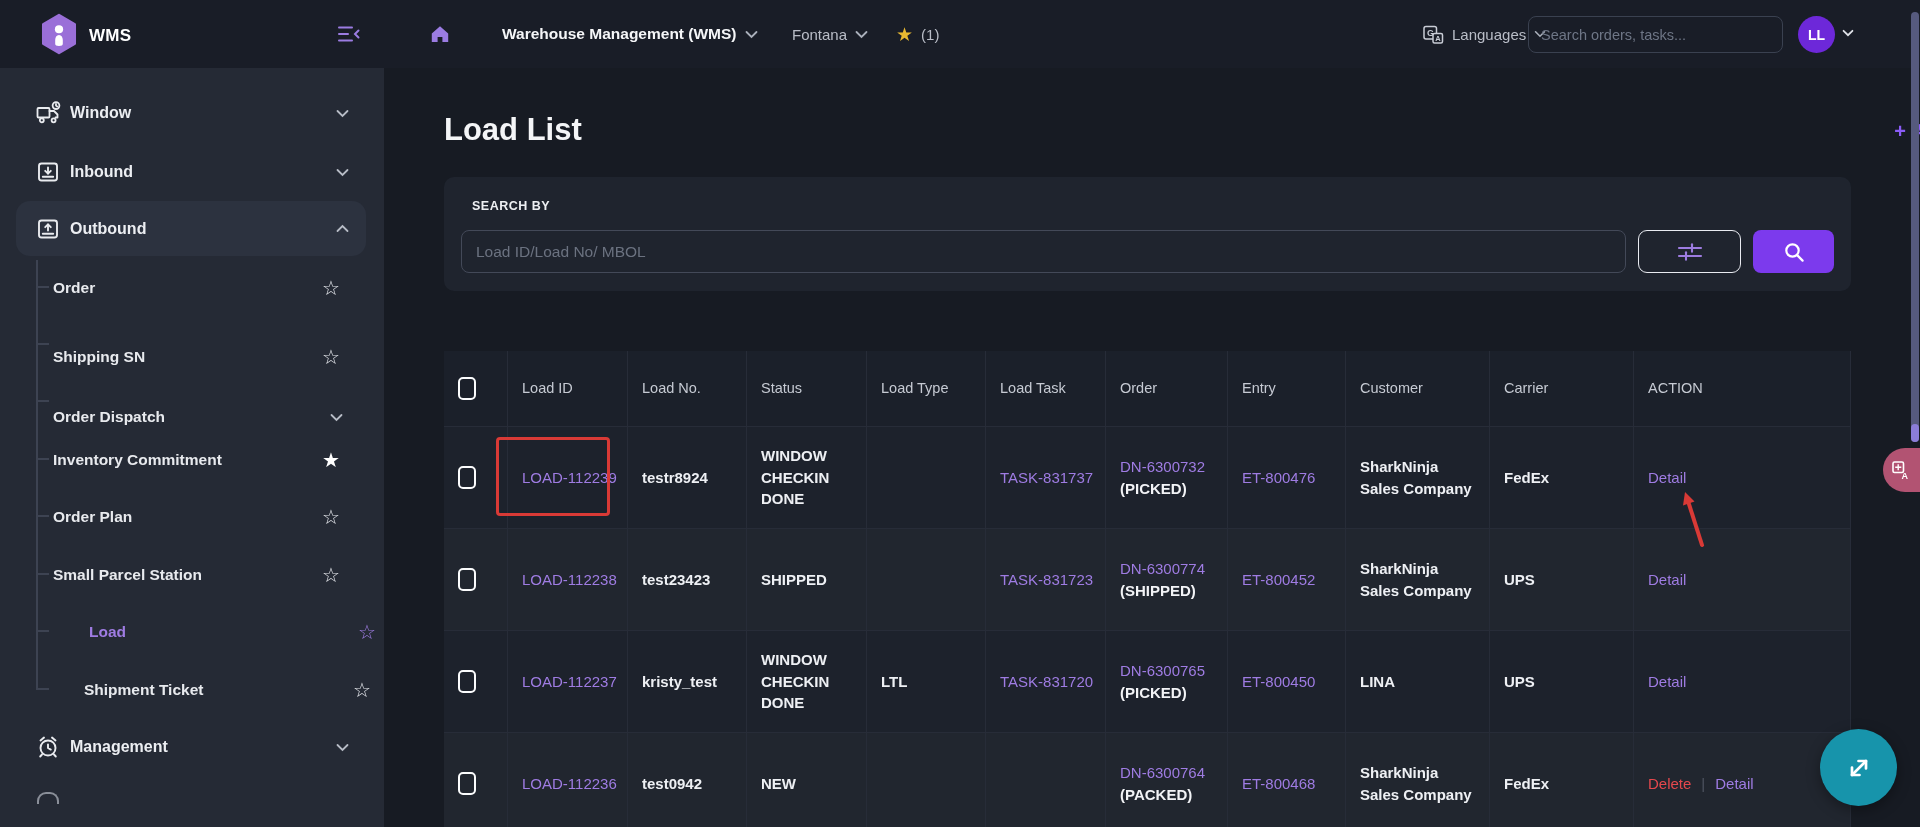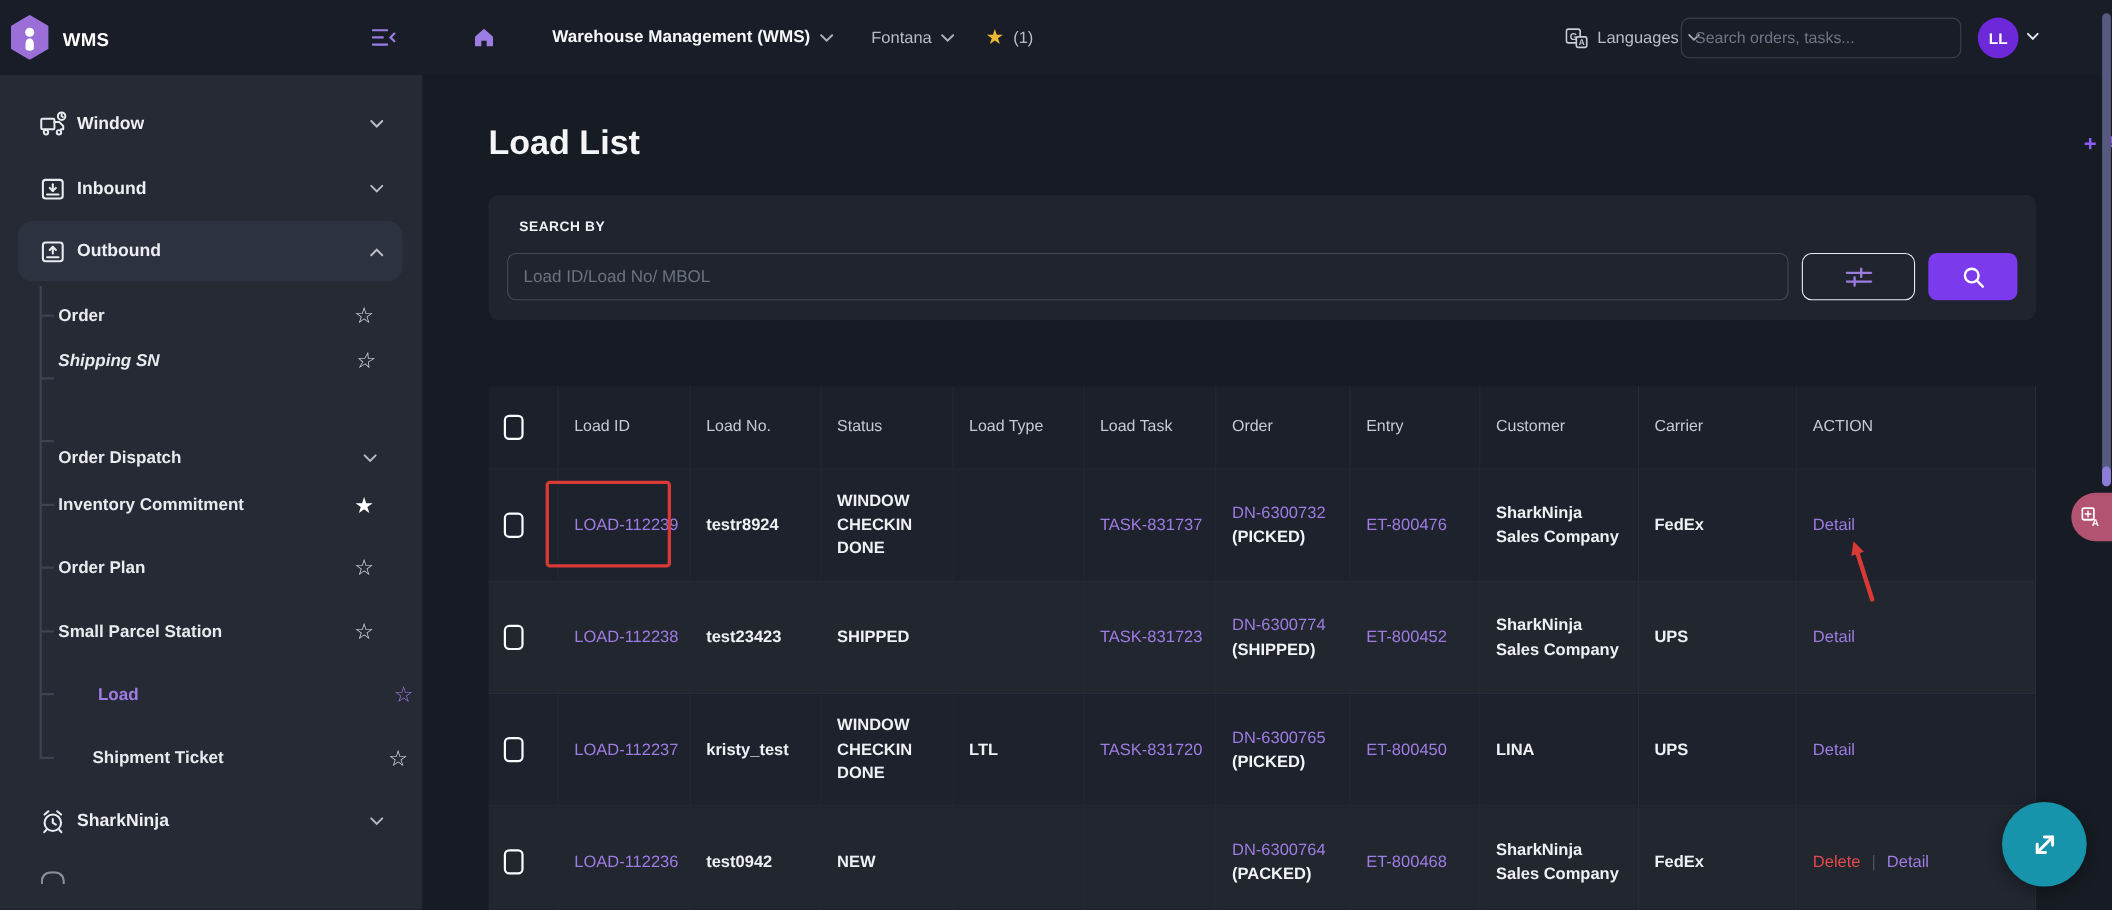--- a/index.html
+++ b/index.html
@@ -2,21 +2,21 @@
 <html><head>
 <meta charset="utf-8">
 <style>
   * { margin:0; padding:0; box-sizing:border-box; }
   html,body { width:1920px; height:827px; overflow:hidden; background:#171b23;
     font-family:"Liberation Sans", sans-serif; color:#eef0f4; }
   .stage { position:relative; width:1920px; height:827px; overflow:hidden; }
 
   
   .topbar { position:absolute; left:0; top:0; width:1920px; height:68px; background:#191d27; z-index:5; }
-  .logo-wrap { position:absolute; left:8px; top:13px; display:flex; align-items:center; gap:11px; }
+  .logo-wrap { position:absolute; left:40px; top:13px; display:flex; align-items:center; gap:11px; }
   .logo-text { font-size:17px; font-weight:700; color:#fff; letter-spacing:.3px; }
   .tb-icon-btn { position:absolute; top:0; height:68px; display:flex; align-items:center; cursor:pointer; }
   .tb-group { position:absolute; top:0; height:68px; display:flex; align-items:center; gap:8px; cursor:pointer; }
   .tb-title { font-size:15.5px; font-weight:700; color:#f5f6f8; }
   .tb-grey { font-size:15px; color:#b9bdc7; }
   .chev { color:#aab0bb; display:inline-flex; }
   .star-top { font-size:19px; color:#e8b931; line-height:1; }
   .tb-search { position:absolute; left:1528px; top:16px; width:255px; height:37px; border:1px solid #3a4150;
     border-radius:8px; background:transparent; color:#dfe2e8; font-size:14.5px; padding:0 12px;
     font-family:"Liberation Sans", sans-serif; }
@@ -242,21 +242,21 @@
     <div class="tree-tick" style="top:390px;"></div>
     <div class="tree-tick" style="top:447px;"></div>
     <div class="tree-tick" style="top:505px;"></div>
     <div class="tree-tick" style="top:562px;"></div>
     <div class="tree-tick" style="top:620px;"></div>
 
     <div class="sub-item" style="top:191px;">
       <span class="s-label">Order</span>
       <span class="s-star">☆</span>
     </div>
-    <div class="sub-item" style="top:232px;font-style:italic;">
+    <div class="sub-item" style="top:260px;">
       <span class="s-label">Shipping SN</span>
       <span class="s-star">☆</span>
     </div>
     <div class="sub-item" style="top:320px;">
       <span class="s-label">Order Dispatch</span>
       <span class="s-chev">
         <svg width="13" height="9" viewBox="0 0 13 9" fill="none" stroke="currentColor" stroke-width="1.8" stroke-linecap="round">
             <path d="M1.5 2 L6.5 7 L11.5 2"></path>
           </svg>
       </span>
@@ -286,21 +286,21 @@
       <span class="g-icon">
         <svg width="24" height="24" viewBox="0 0 24 24" fill="none" stroke="#e9ebef" stroke-width="1.9" stroke-linecap="round" stroke-linejoin="round">
           <circle cx="12" cy="13" r="7.5"></circle>
           <path d="M12 9.5 v3.5 l2.8 1.6"></path>
           <path d="M4.5 5.5 L8 2.5"></path>
             <path d="M19.5 5.5 L16 2.5"></path>
           <path d="M6 19.5 l-1.8 2"></path>
             <path d="M18 19.5 l1.8 2"></path>
         </svg>
       </span>
-      <span class="g-label">SharkNinja</span>
+      <span class="g-label">Management</span>
       <span class="g-chev">
         <svg width="13" height="9" viewBox="0 0 13 9" fill="none" stroke="currentColor" stroke-width="1.8" stroke-linecap="round">
             <path d="M1.5 2 L6.5 7 L11.5 2"></path>
           </svg>
       </span>
     </div>
 
     <div class="partial-icon"></div>
   </div>
 

